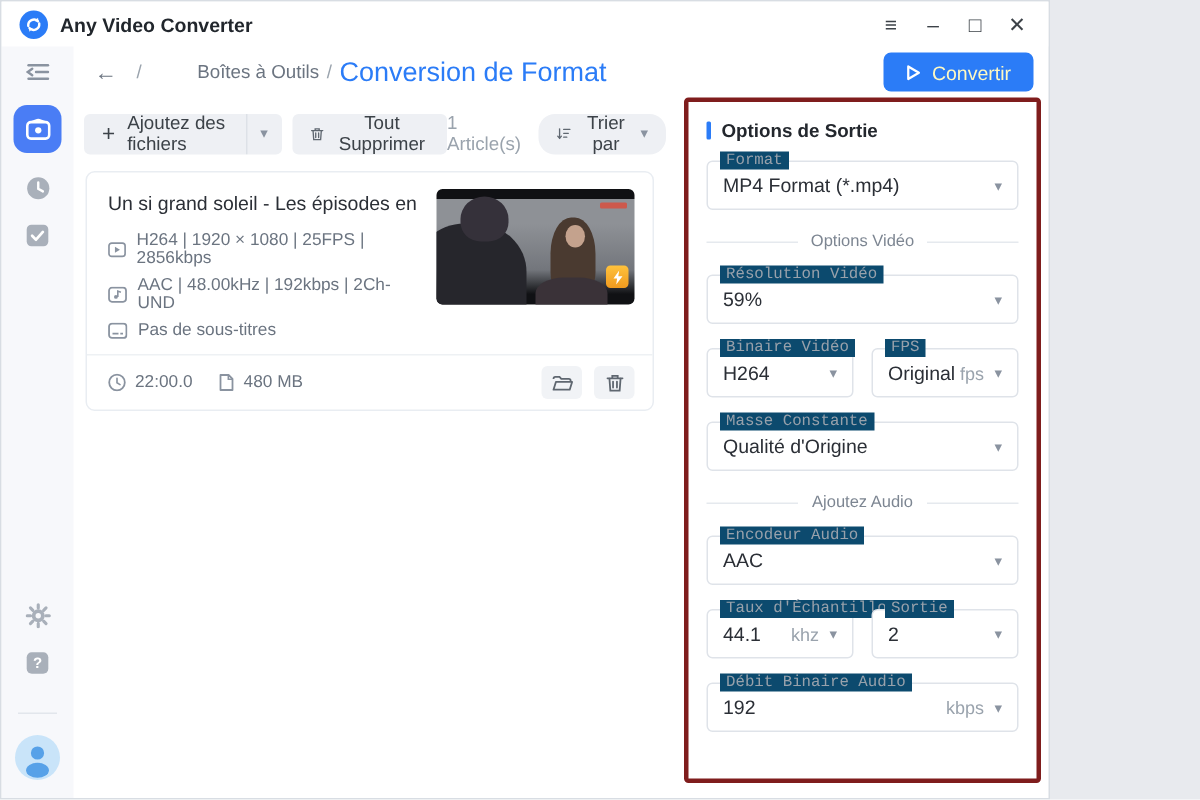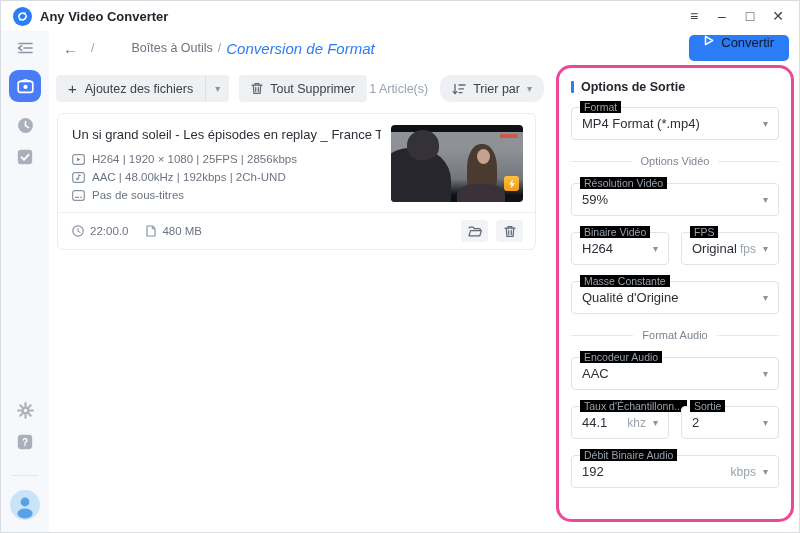--- a/index.html
+++ b/index.html
@@ -1,18 +1,18 @@
 <!DOCTYPE html>
 <html><head>
 <meta charset="utf-8">
 <style>
   * { margin:0; padding:0; box-sizing:border-box; }
   html,body { width:800px; height:533px; }
   body { font-family:"Liberation Sans", sans-serif; background:#e8eaee; }
-  .window { width:800px; height:533px; background:#fff; border:1px solid #d8dde3; display:flex; flex-direction:column; overflow:hidden; }
+  .window { width:700px; height:533px; background:#fff; border:1px solid #d8dde3; display:flex; flex-direction:column; overflow:hidden; }
 
   
   .titlebar { height:30px; display:flex; align-items:center; padding:0 8px 0 12px; background:#fff; flex:0 0 auto; }
   .logo { width:19px; height:19px; border-radius:50%; background:#2b7cf7; display:flex; align-items:center; justify-content:center; }
   .app-title { margin-left:8px; font-size:13px; font-weight:bold; color:#21262c; }
   .titlebar-spacer { flex:1; }
   .win-btn { width:26px; height:22px; display:flex; align-items:center; justify-content:center; color:#3c4248; font-size:14px; cursor:default; margin-left:2px; }
 
   
   .app-body { flex:1; display:flex; min-height:0; }
@@ -23,23 +23,23 @@
   .side-divider { width:26px; height:1px; background:#e2e6ec; margin:10px 0 14px; }
   .avatar { width:30px; height:30px; border-radius:50%; background:#c9e4f9; display:flex; align-items:center; justify-content:center; overflow:hidden; }
 
   .content-col { flex:1; display:flex; flex-direction:column; min-width:0; }
 
   
   .page-header { height:34px; display:flex; align-items:center; padding:0 10px 0 14px; flex:0 0 auto; }
   .back-arrow { color:#6b7480; font-size:15px; margin-right:8px; cursor:pointer; }
   .crumb { font-size:12.5px; color:#6b7480;margin-left:32px; }
   .crumb-sep { margin:0 5px; color:#9aa3ad; font-size:12.5px; }
-  .crumb-current { font-size:15px; color:#2b7cf7;font-style:italic; }
+  .crumb-current { font-size:18px; color:#2b7cf7; }
   .header-spacer { flex:1; }
-  .convert-btn { background:#2b7cf7; color:#0f172a; border:none; border-radius:5px; height:26px; padding:0 15px; font-size:13px; display:flex; align-items:flex-start; gap:7px; cursor:pointer; font-family:inherit; }
+  .convert-btn { background:#2b7cf7; color:#fef9c3; border:none; border-radius:5px; height:26px; padding:0 15px; font-size:13px; display:flex; align-items:center; gap:7px; cursor:pointer; font-family:inherit; }
 
   .content-row { flex:1; display:flex; min-height:0; padding:0 5px 0 0; }
   .main-area { flex:1; min-width:0; padding:4px 6px 0 7px; }
 
   
   .toolbar { display:flex; align-items:center; margin-top:6px; }
   .tb-btn { background:#eef0f4; border:none; border-radius:4px; height:27px; display:flex; align-items:center; font-size:12.5px; color:#3c4248; padding:0 12px; cursor:pointer; font-family:inherit; }
   .split-btn { display:flex; align-items:stretch; background:#eef0f4; border-radius:4px; overflow:hidden; }
   .split-main { display:flex; align-items:center; gap:8px; padding:0 12px; height:27px; font-size:12.5px; color:#3c4248; cursor:pointer; }
   .split-caret { display:flex; align-items:center; padding:0 9px; border-left:1px solid #dde1e7; color:#8a93a0; font-size:10px; cursor:pointer; }
@@ -62,26 +62,26 @@
   .thumb .woman-body { position:absolute; right:18px; bottom:-8px; width:48px; height:26px; background:#3a3238; border-radius:40% 40% 0 0; }
   .thumb .chan-bug { position:absolute; right:5px; top:9px; width:18px; height:4px; background:#d84f3f; opacity:.85; border-radius:1px; }
   .bolt-badge { position:absolute; right:4px; bottom:11px; width:15px; height:15px; border-radius:3px; background:linear-gradient(180deg,#ffc23c,#f09a1f); display:flex; align-items:center; justify-content:center; }
   .card-divider { height:1px; background:#eef1f4; }
   .card-bottom { display:flex; align-items:center; padding:7px 12px 7px 14px; }
   .meta { display:flex; align-items:center; gap:6px; font-size:11.5px; color:#6b7480; margin-right:18px; }
   .card-actions { margin-left:auto; display:flex; gap:8px; }
   .icon-btn { width:27px; height:22px; background:#f1f3f6; border:none; border-radius:4px; display:flex; align-items:center; justify-content:center; cursor:pointer; }
 
   
-  .options-panel { width:238px; flex:0 0 auto; border:3px solid #ec4899; border-radius:15px; background:#fff; margin:0 0 12px 6px; padding:11px 12px 10px; height:457px; }
+  .options-panel { width:238px; flex:0 0 auto; border:3px solid #7f1d1d; border-radius:3px; background:#fff; margin:0 0 12px 6px; padding:11px 12px 10px; height:457px; }
   .panel-title-row { display:flex; align-items:center; gap:7px; margin:1px 0 13px; }
   .panel-title-bar { width:3px; height:12px; background:#2b7cf7; border-radius:1px; }
   .panel-title { font-size:12.5px; font-weight:bold; color:#23272d; }
   .field { position:relative; border:1px solid #dfe3e9; border-radius:4px; height:33px; display:flex; align-items:center; padding:0 10px; cursor:pointer; background:#fff; }
-  .field-label { position:absolute; top:-7px; left:8px; background:#000000; padding:0 4px; font-size:10.5px; color:#98a1ab; white-space:nowrap; }
+  .field-label { position:absolute; top:-7px; left:8px; background:#0c4a6e; padding:0 4px; font-size:10.5px; color:#98a1ab; white-space:nowrap;font-family:Liberation Mono, monospace; }
   .field-value { font-size:13px; color:#2b2f36; white-space:nowrap; overflow:hidden; }
   .field-unit { margin-left:auto; font-size:12px; color:#9aa3ad; padding-right:7px; }
   .field-caret { margin-left:auto; color:#8a93a0; font-size:10px; }
   .field-unit + .field-caret { margin-left:0; }
   .section-divider { display:flex; align-items:center; gap:9px; margin:15px 0 16px; }
   .section-divider::before, .section-divider::after { content:""; flex:1; height:1px; background:#e5e9ee; }
   .section-label { font-size:11px; color:#7d8692; }
   .field-row { display:flex; gap:12px; margin-top:16px; }
   .field-row .field { flex:1; min-width:0; }
   .mt16 { margin-top:16px; }
@@ -351,21 +351,21 @@
             </div>
           </div>
 
           <div class="field mt16">
             <span class="field-label">Masse Constante</span>
             <span class="field-value">Qualité d'Origine</span>
             <span class="field-caret">▾</span>
           </div>
 
           <div class="section-divider">
-            <span class="section-label">Format Audio</span>
+            <span class="section-label">Ajoutez Audio</span>
           </div>
 
           <div class="field">
             <span class="field-label">Encodeur Audio</span>
             <span class="field-value">AAC</span>
             <span class="field-caret">▾</span>
           </div>
 
           <div class="field-row">
             <div class="field">

